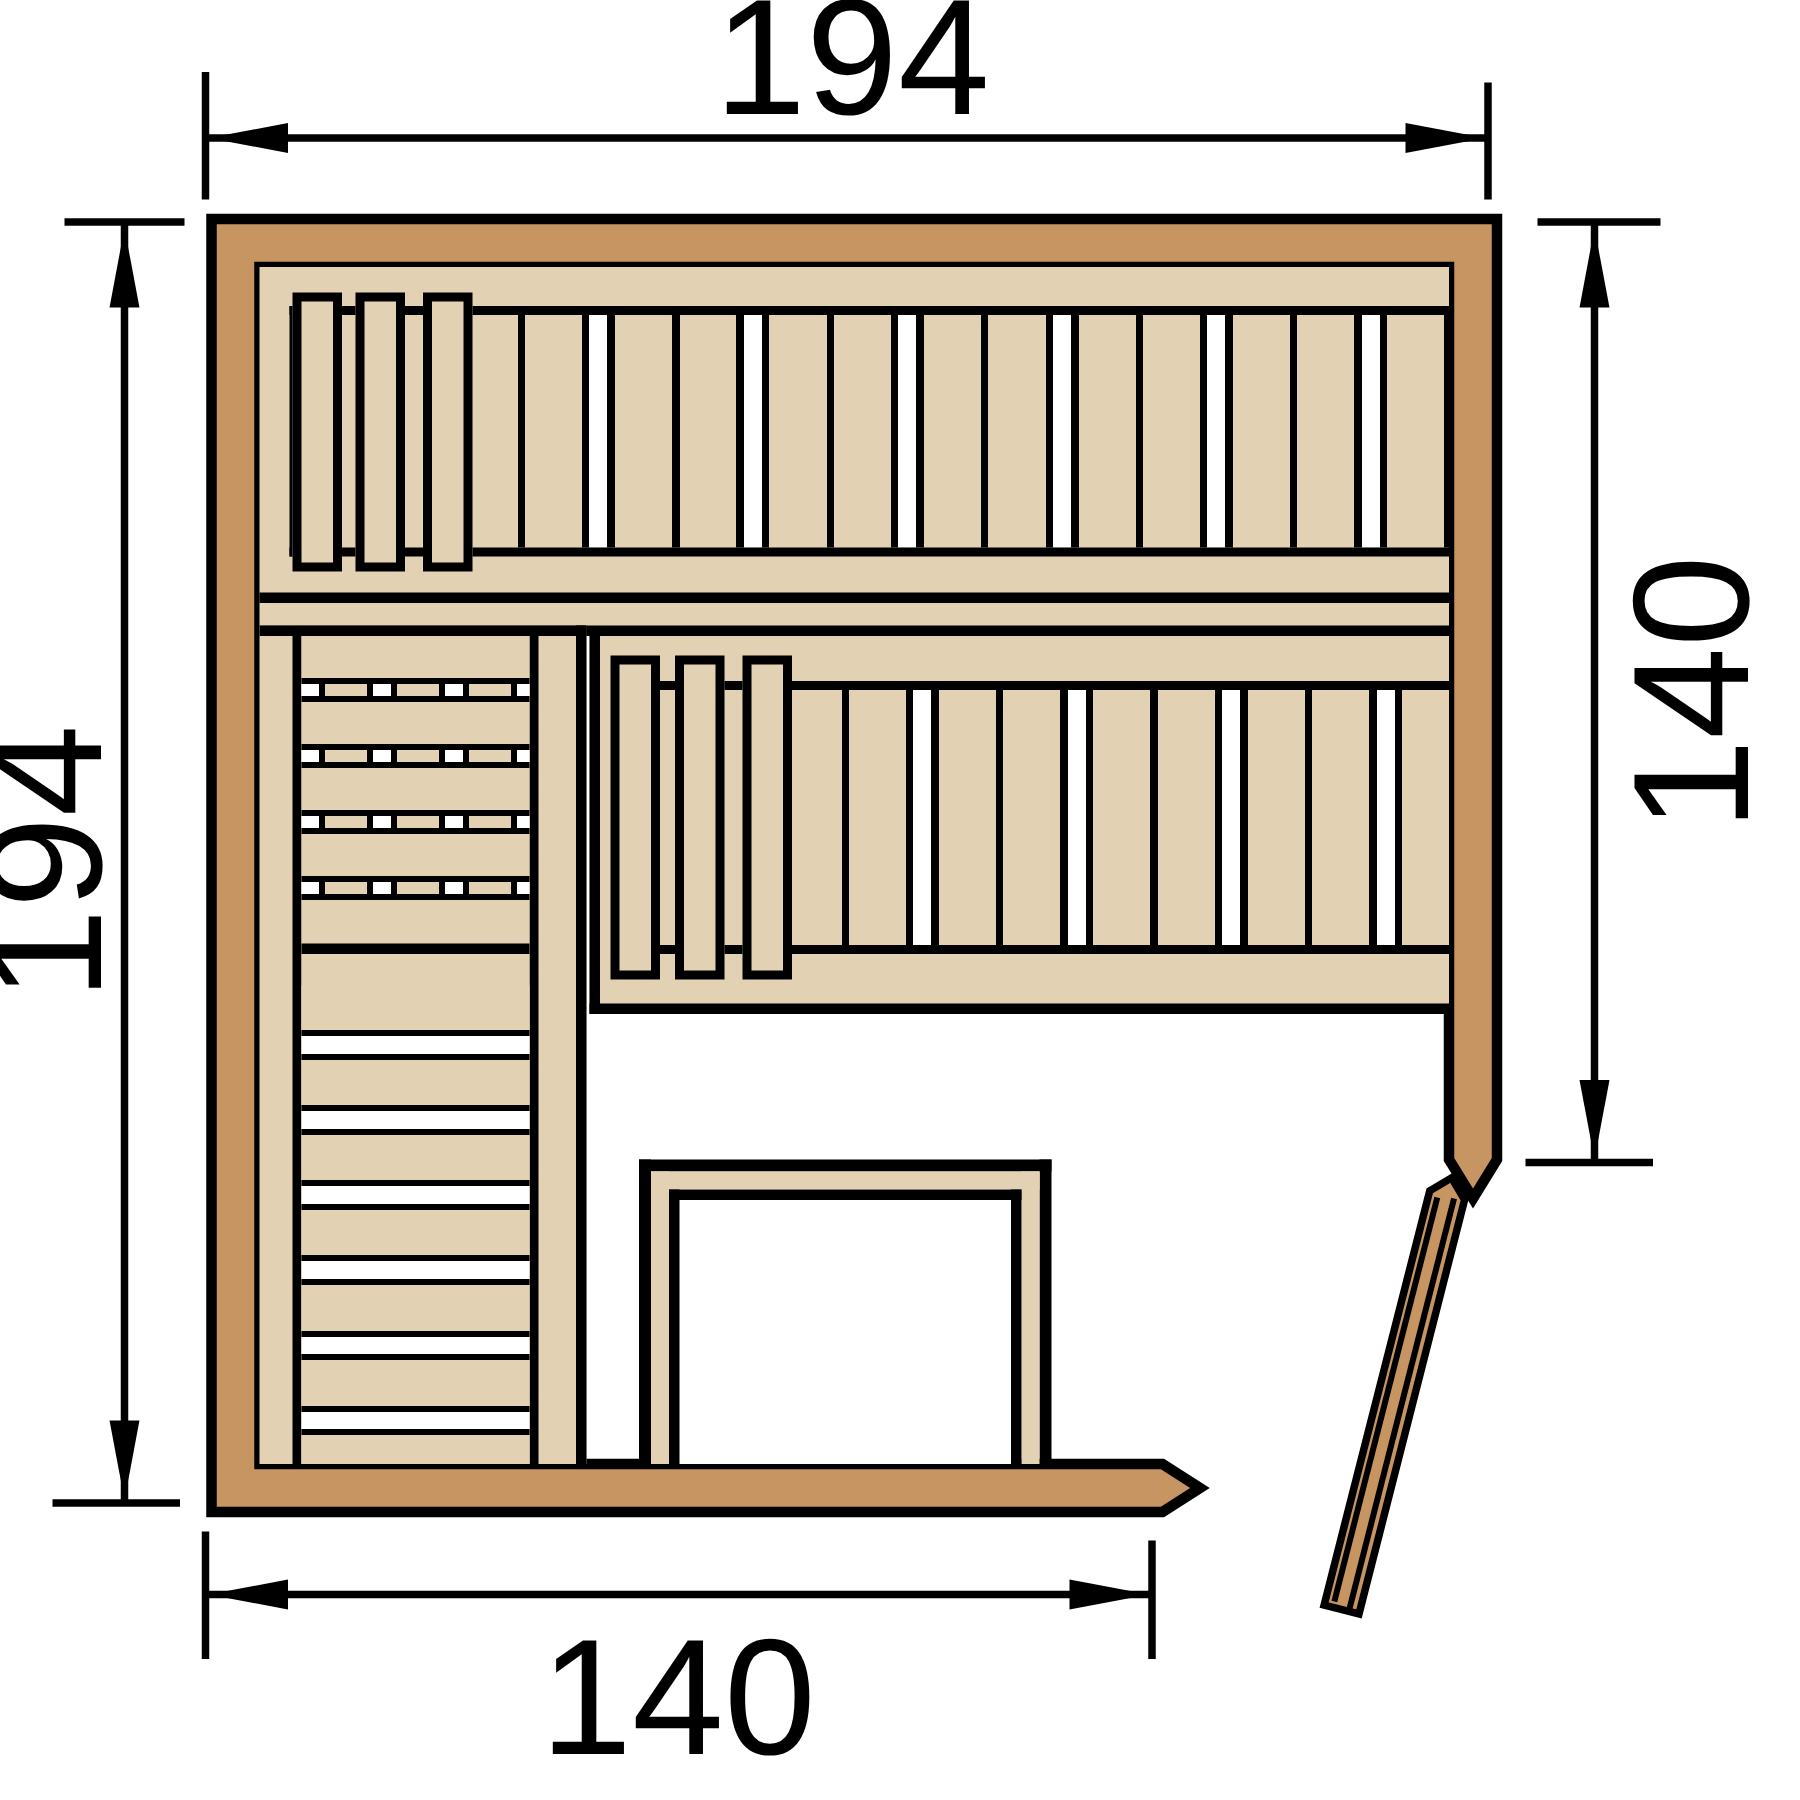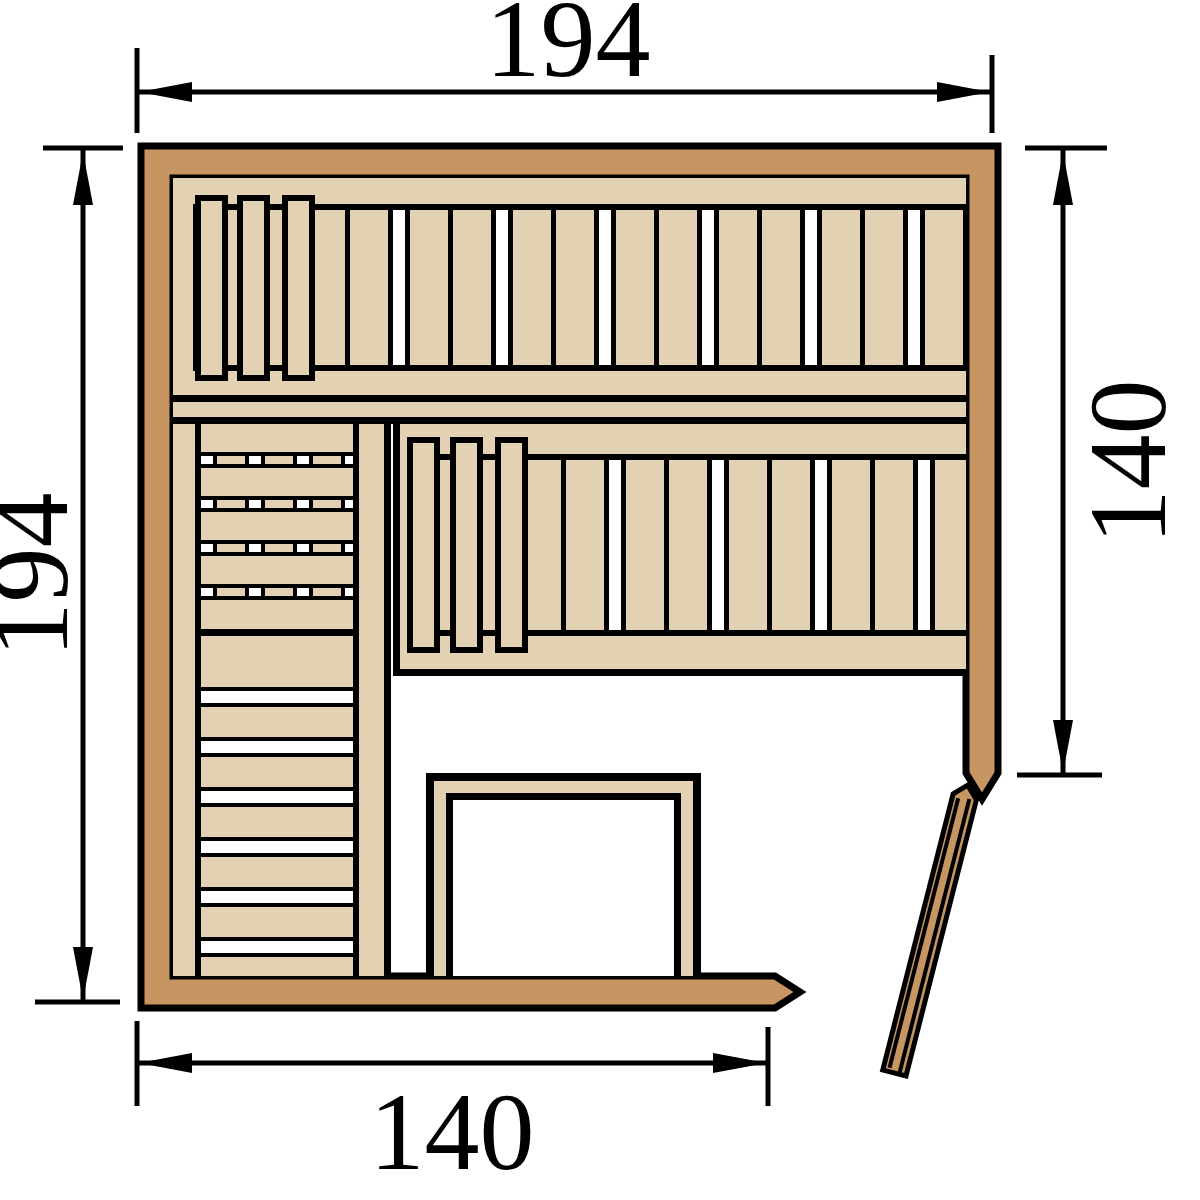--- a/index.html
+++ b/index.html
@@ -2,21 +2,21 @@
 <html style="--wall: #c79561; --wood: #e3d1b3; --line: #000000; --bg: #ffffff;"><head>
 <meta charset="utf-8">
 <style>
   html, body { margin: 0; padding: 0; background: #fff; }
   #canvas {
     position: relative;
     width: 1200px;
     height: 1200px;
     background: var(--bg, #fff);
     overflow: hidden;
-    font-family: Liberation Serif, serif;
+    font-family: Liberation Sans, sans-serif;
   }
   #plan-lines {
     position: absolute;
     left: 0; top: 0;
     width: 1200px; height: 1200px;
   }
   .wall-path { fill: var(--wall); stroke: var(--line); stroke-width: 7; stroke-linejoin: miter; }
   .dim-line  { stroke: var(--line); stroke-width: 5; fill: none; }
   .tick      { stroke: var(--line); stroke-width: 5; }
   .arrow     { fill: var(--line); stroke: none; }

